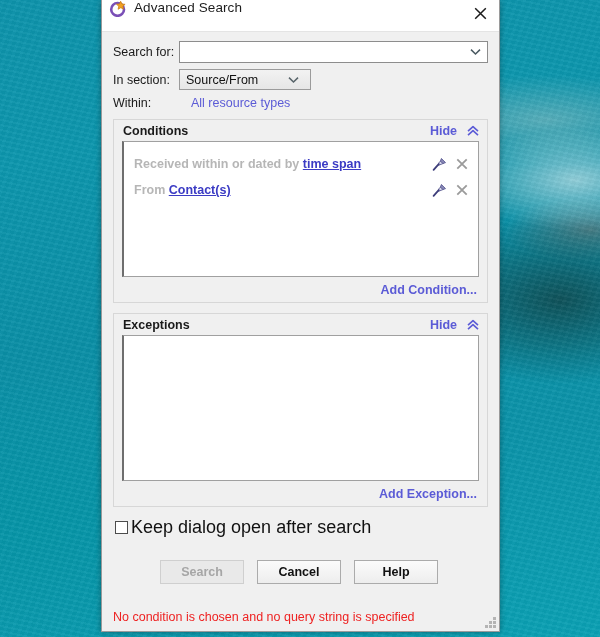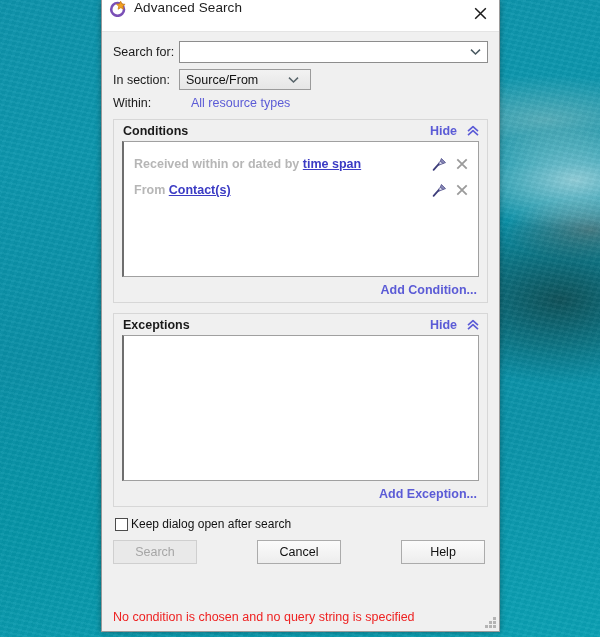--- a/index.html
+++ b/index.html
@@ -146,26 +146,26 @@
   #keep-open-row {
     display: flex; align-items: center;
     margin: 7px 0 0 2px;
   }
   .checkbox {
     width: 13px; height: 13px;
     border: 1px solid #4c4c4c;
     background: #fff; flex: 0 0 13px;
     margin-right: 3px;
   }
-  #keep-open-label { font-size: 12px; color: #111; }
+  #keep-open-label { font-size: 18px; color: #111; }
 
   
   #button-row {
-    display: flex; justify-content: space-between;
-    gap: 13px; margin-top: 9px; padding-right: 3px;
+    display: flex; justify-content: center;
+    gap: 13px; margin-top: 22px; padding-right: 3px; font-weight: bold;
   }
   .btn {
     width: 84px; height: 24px;
     border: 1px solid #ababab;
     background: linear-gradient(180deg,#fbfbfb 0%, #ededed 100%);
     font-size: 12.5px; color: #111;
     display: flex; align-items: center; justify-content: center;
   }
   .btn.disabled {
     color: #a6a6a6;

